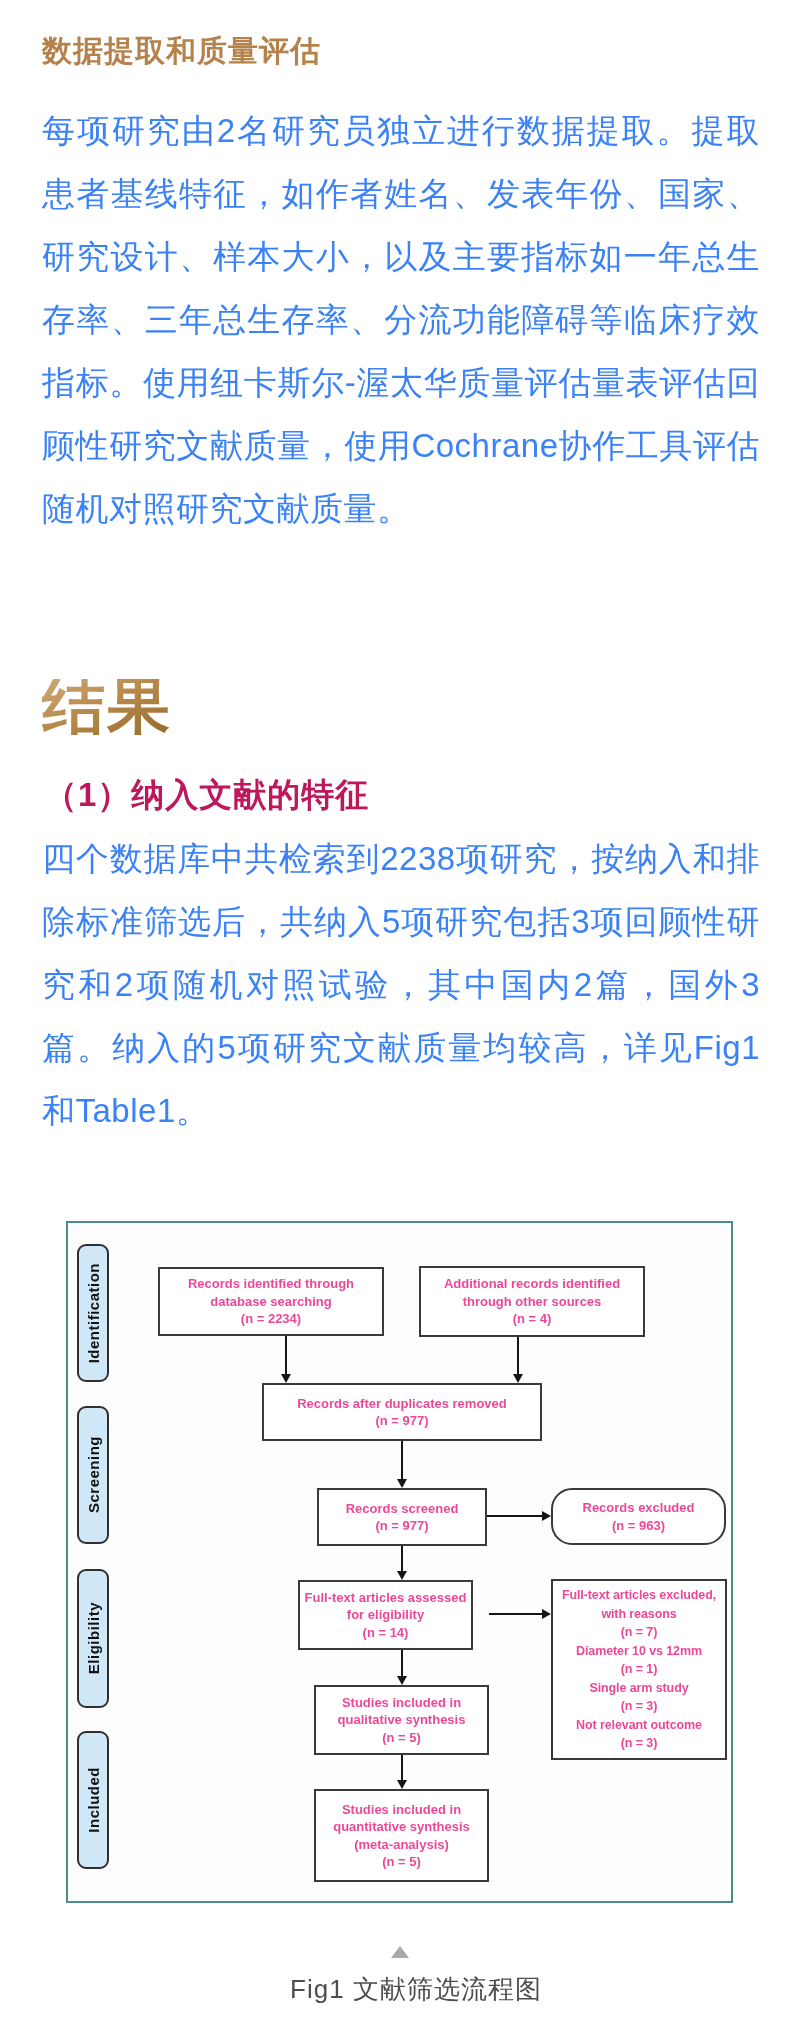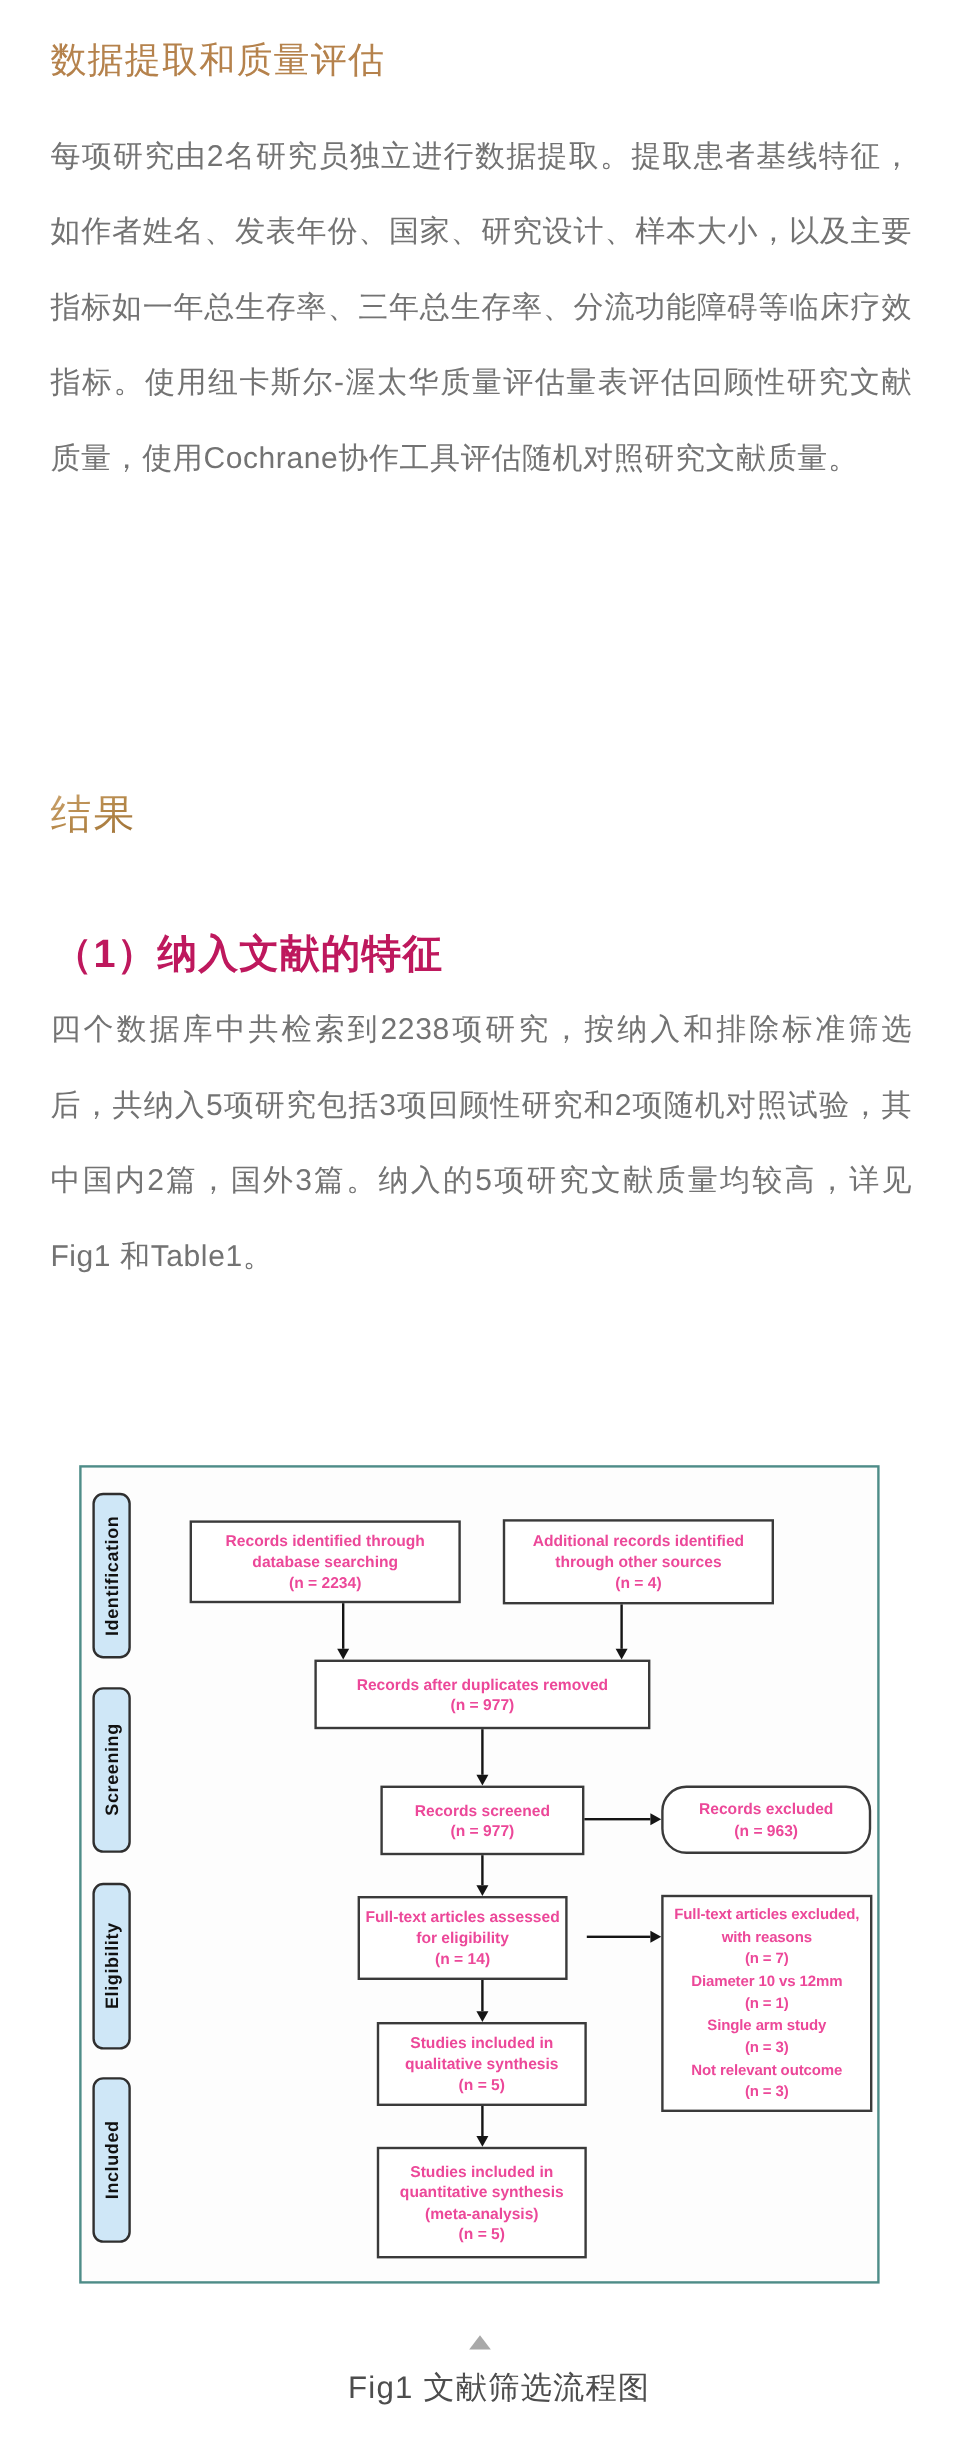--- a/index.html
+++ b/index.html
@@ -3,33 +3,33 @@
 <meta charset="utf-8">
 <style>
   html,body{margin:0;padding:0;background:#ffffff;}
   .page{
     position:relative;width:800px;height:2044px;background:#ffffff;overflow:hidden;
     font-family:"Liberation Sans",sans-serif;
   }
   
   .h-quality{
     position:absolute;left:42px;top:33px;
-    font-size:30px;font-weight:normal;color:#b5824c;letter-spacing:1px;line-height:36px;
+    font-size:30px;font-weight:bold;color:#b5824c;letter-spacing:1px;line-height:36px;
   }
   .body-para{
     position:absolute;left:42px;width:718px;
-    font-size:25px;line-height:63px;color:#737373;
+    font-size:33px;line-height:63px;color:#3b82f6;
     text-align:justify;letter-spacing:0.5px;
   }
   .para-1{top:99px;}
   .para-2{top:827px;}
   .h-results{
-    position:absolute;left:42px;top:652px;
+    position:absolute;left:42px;top:679px;
     font-family:"Liberation Serif",serif;
-    font-size:34px;font-weight:normal;line-height:56px;letter-spacing:2px;
+    font-size:63px;font-weight:bold;line-height:56px;letter-spacing:2px;
     color:#a97c3f;
     background:linear-gradient(155deg,#cfa977 0%,#b78a4c 45%,#96692e 100%);
     -webkit-background-clip:text;background-clip:text;
     -webkit-text-fill-color:transparent;
   }
   .h-sub{
     position:absolute;left:44px;top:772px;
     font-size:33px;font-weight:bold;color:#be185d;line-height:46px;letter-spacing:1px;
   }
   

